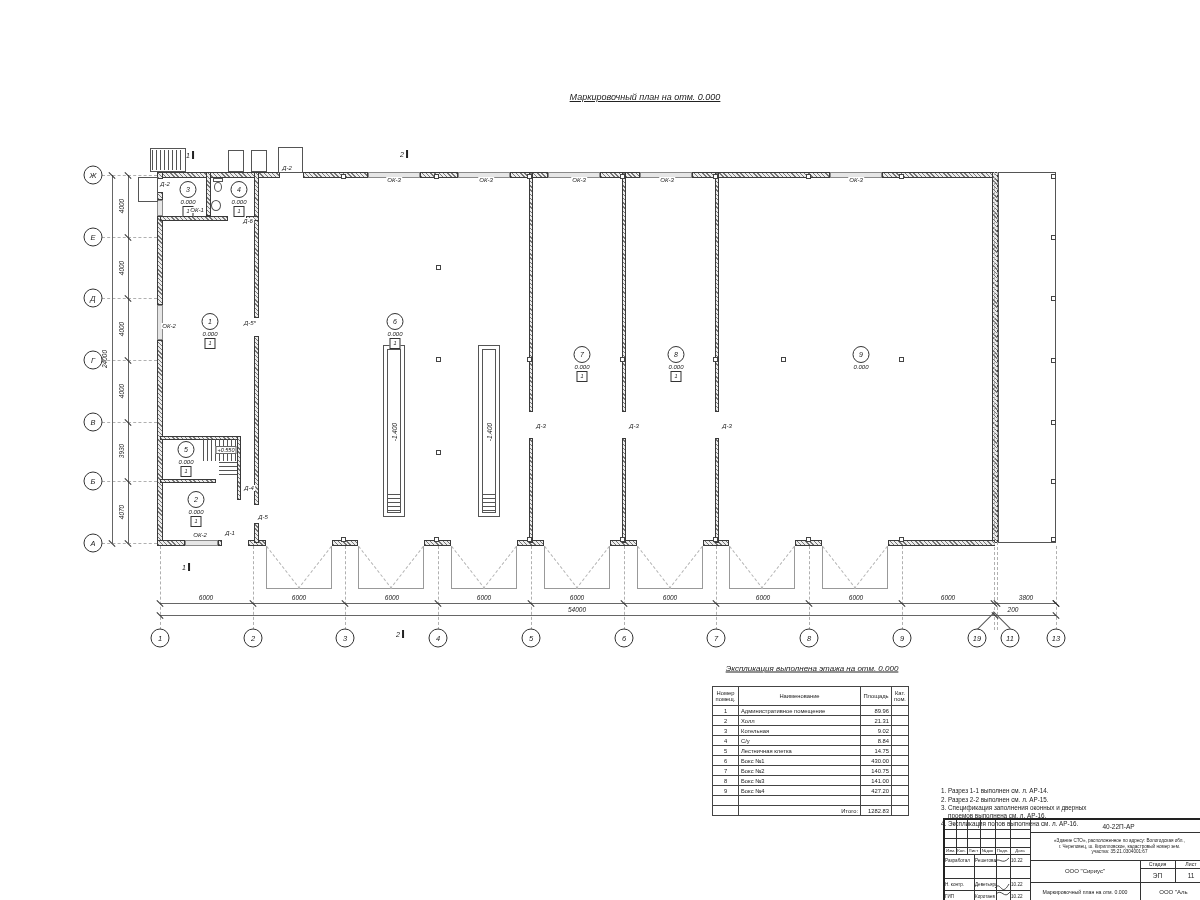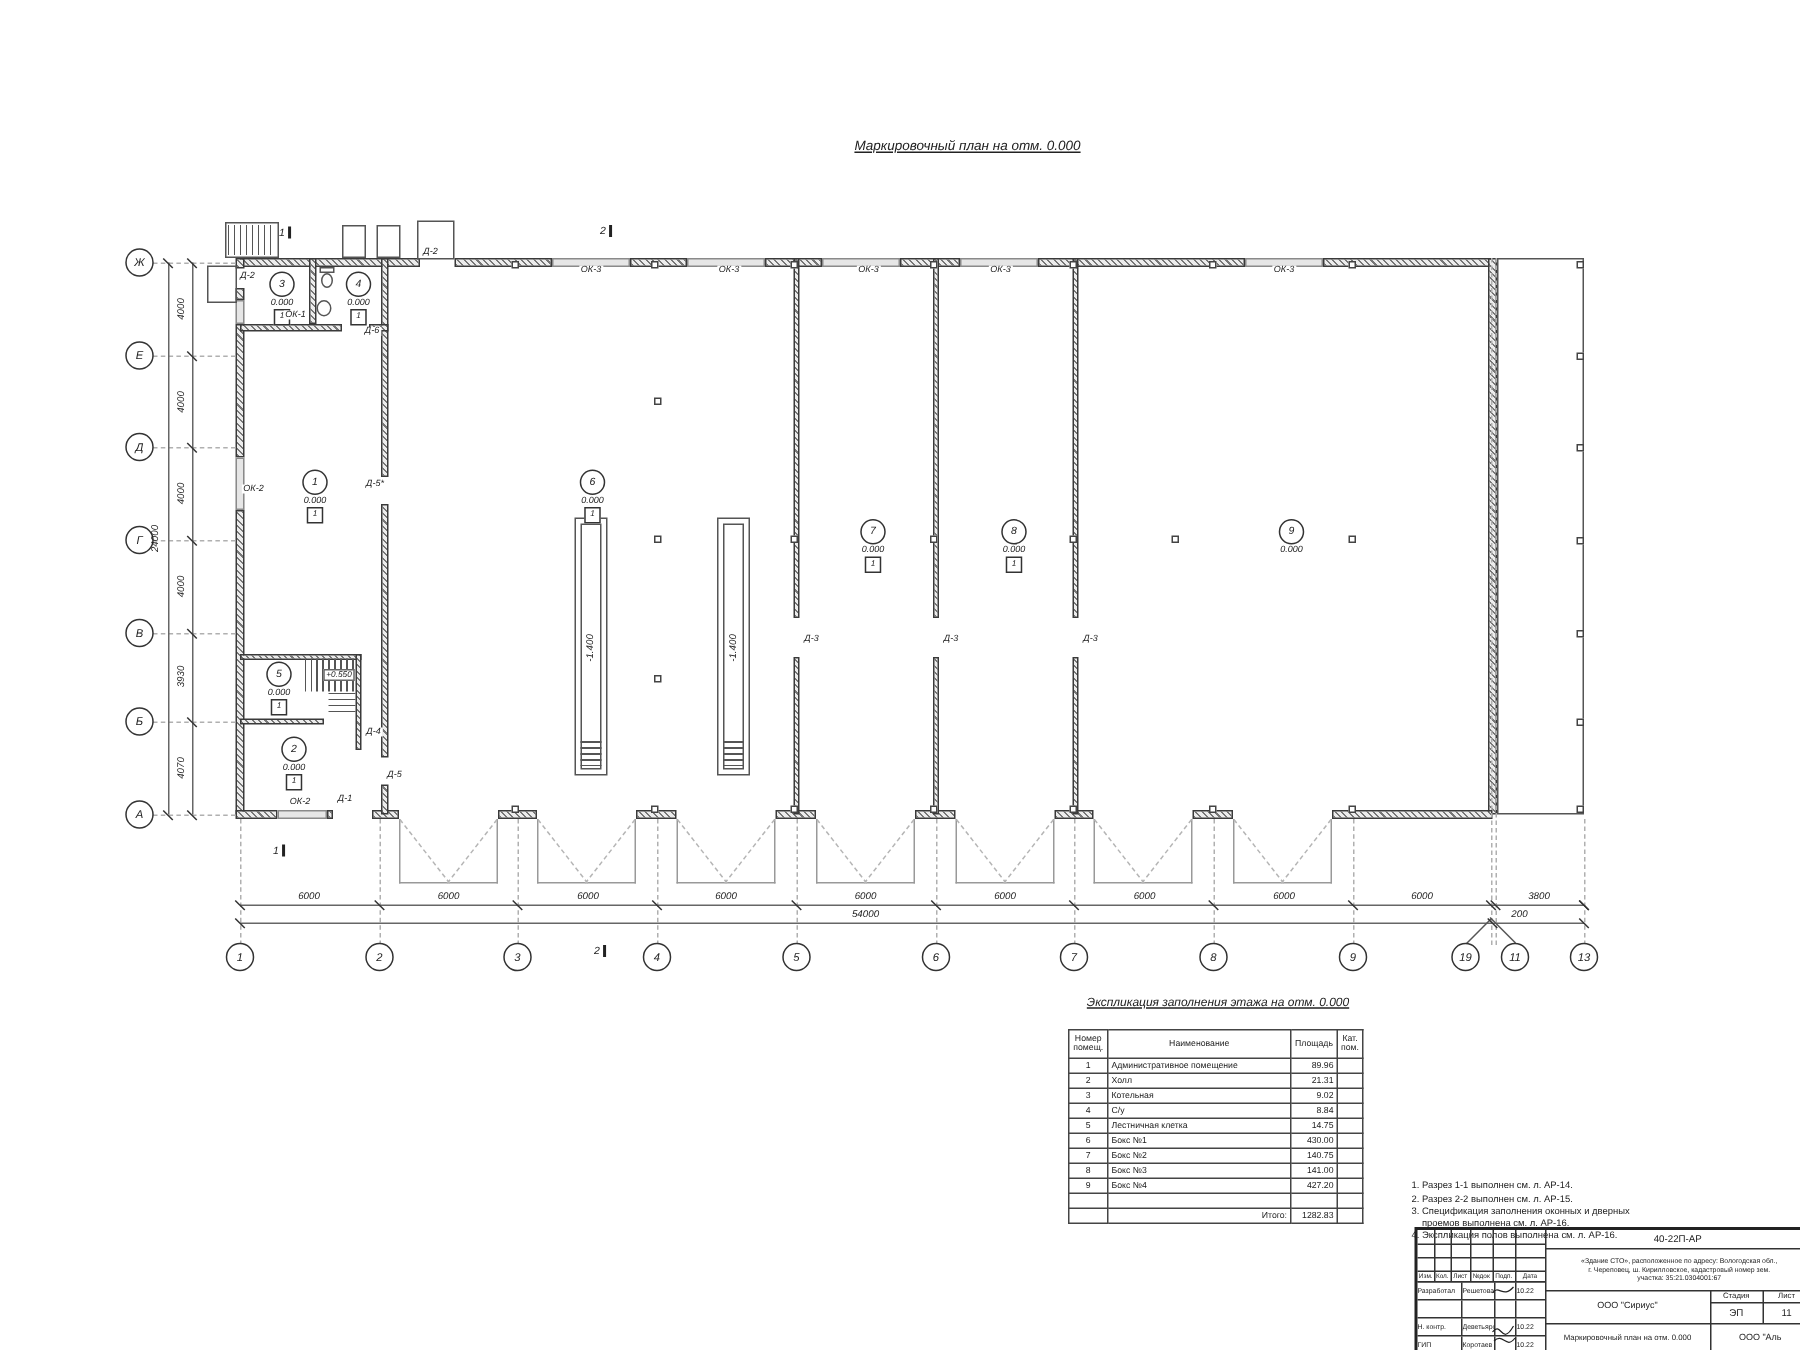--- a/index.html
+++ b/index.html
@@ -48,21 +48,21 @@
   #tb .vl{position:absolute;width:1px;background:#333}
   #tb .cell{position:absolute;display:flex;align-items:center;justify-content:center;text-align:center;overflow:hidden}
   #tb .tbrow{position:absolute;left:0;width:85px;height:12px;display:flex;border-top:1px solid #333;box-sizing:border-box}
   #tb .tbrow span{display:block;font-size:4.6px;line-height:11px;overflow:hidden;white-space:nowrap;border-right:1px solid #333;box-sizing:border-box}
   .notes-line{white-space:pre}
 </style>
 </head>
 <body>
 
 <div id="main-title" class="h-title" style="left:645px;top:97px">Маркировочный план на отм. 0.000</div>
-<div id="table-title" class="h-title" style="left:812px;top:668px">Экспликация заполнения этажа на отм. 0.000</div>
+<div id="table-title" class="h-title" style="left:812px;top:668px">Экспликация выполнена этажа на отм. 0.000</div>
 
 <div class="w" style="left: 160px; top: 172px; width: 120px; height: 6px;"></div>
 <div class="w" style="left: 303px; top: 172px; width: 65px; height: 6px;"></div>
 <div class="w" style="left: 420px; top: 172px; width: 38px; height: 6px;"></div>
 <div class="w" style="left: 510px; top: 172px; width: 38px; height: 6px;"></div>
 <div class="w" style="left: 600px; top: 172px; width: 40px; height: 6px;"></div>
 <div class="w" style="left: 692px; top: 172px; width: 138px; height: 6px;"></div>
 <div class="w" style="left: 882px; top: 172px; width: 113px; height: 6px;"></div>
 <div class="w" style="left: 157px; top: 172px; width: 6px; height: 7px;"></div>
 <div class="w" style="left: 157px; top: 192px; width: 6px; height: 8px;"></div>

